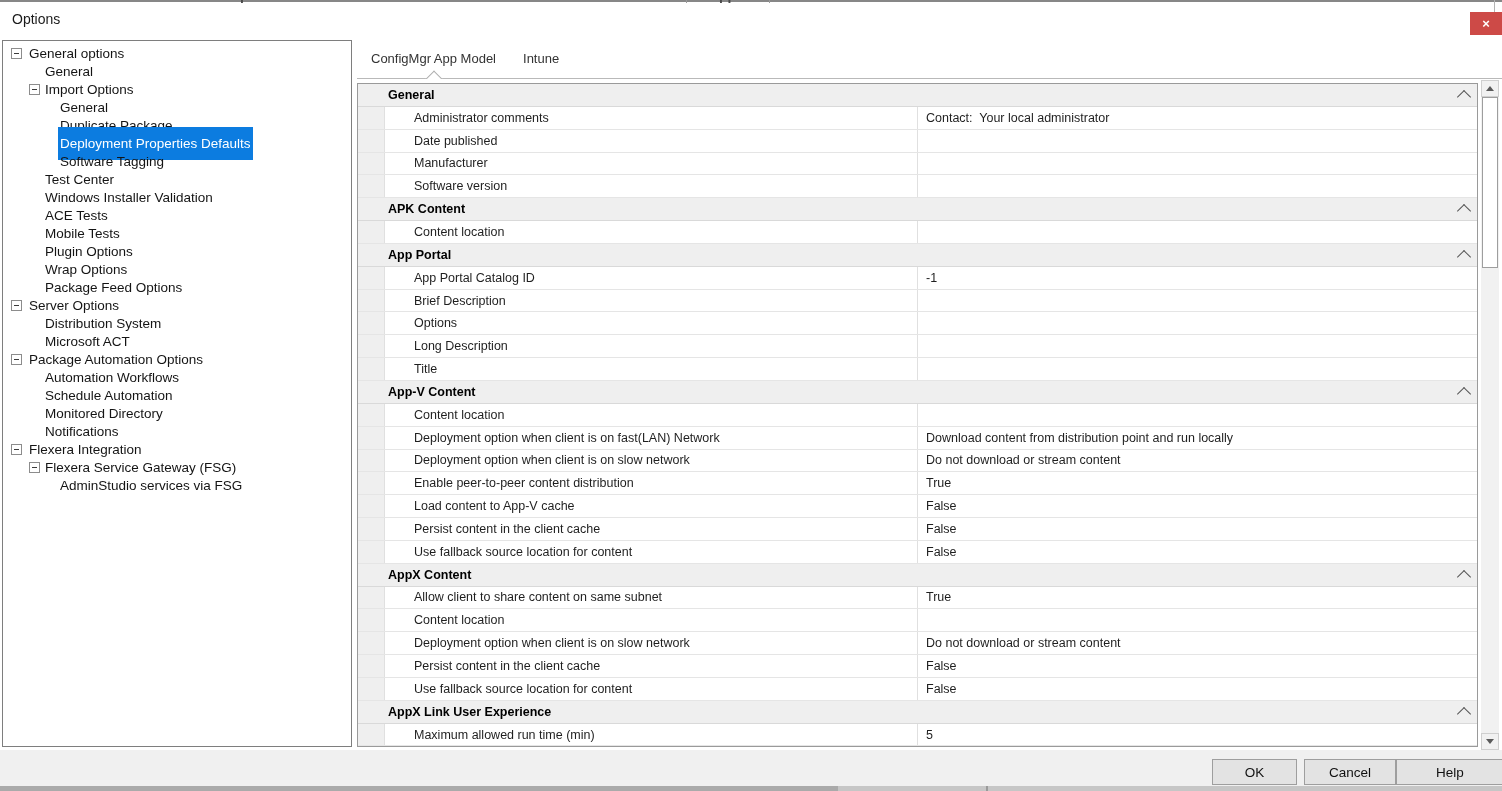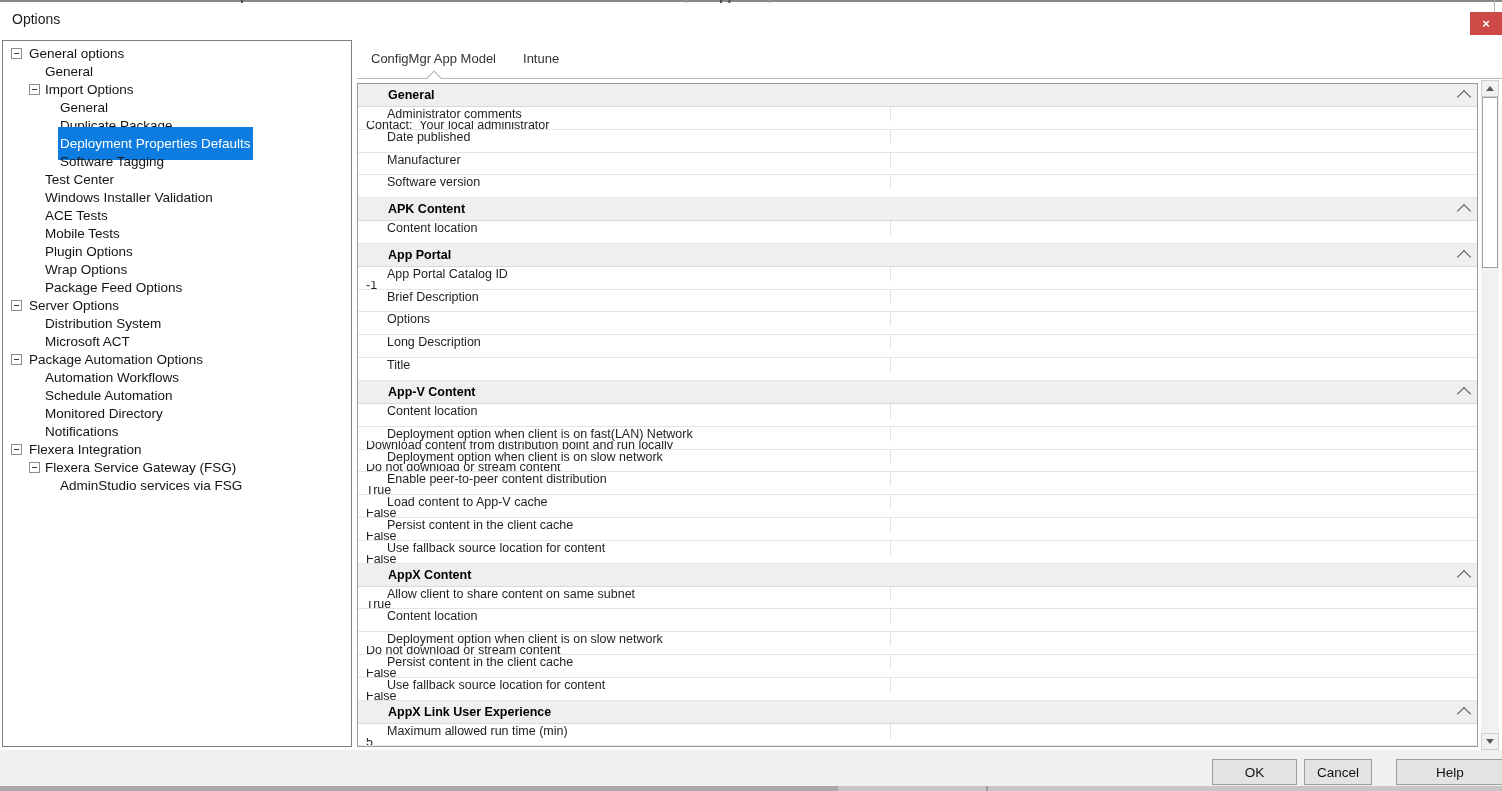--- a/index.html
+++ b/index.html
@@ -57,21 +57,21 @@
     height:22.85px; box-sizing:border-box; background:#efefef; border-bottom:1px solid #d9d9d9;
     display:flex; align-items:center; padding-left:30px; font-size:12.5px; font-weight:700; color:#000;
     position:relative;
   }
   .chev {
     position:absolute; right:8px; top:8px; width:9px; height:9px;
     border-left:1.5px solid #565656; border-top:1.5px solid #565656; transform:rotate(45deg);
   }
   .prop-row {
     height:22.85px; box-sizing:border-box; display:flex; border-bottom:1px solid #e5e5e5;
-    background:#fff; font-size:12.5px; color:#1f1f1f;flex-direction:column;
+    background:#fff; font-size:12.5px; color:#1f1f1f;
   }
   .gutter { flex:none; width:27px; background:#efefef; border-right:1px solid #e0e0e0; box-sizing:border-box; }
   .pname {
     flex:none; width:533px; box-sizing:border-box; padding-left:29px; display:flex; align-items:center;
     border-right:1px solid #e0e0e0; white-space:nowrap; overflow:hidden;
   }
   .pvalue { flex:1; padding-left:8px; display:flex; align-items:center; white-space:pre; overflow:hidden; }
 
   
   .sb { position:absolute; left:1481px; top:80px; width:18px; height:670px; background:#f1f1f1; }
@@ -88,21 +88,21 @@
   }
 
   
   .footer-bg { position:absolute; left:0; top:750px; width:1502px; height:36px; background:#f0f0f0; }
   .btn {
     position:absolute; top:759px; height:26px; box-sizing:border-box;
     background:#e3e3e3; border:1px solid #9e9e9e; display:flex; align-items:center; justify-content:center;
     font-size:13.5px; color:#111; cursor:default;
   }
   .btn-ok { left:1212px; width:85px; }
-  .btn-cancel { left:1304px; width:68px; }
+  .btn-cancel { left:1304px; width:92px; }
   .btn-help { left:1396px; width:108px; }
 
   .bottom-strip { position:absolute; left:0; top:786px; width:1502px; height:5px; background:#c6c6c6; }
   .bottom-strip .seg-dark { position:absolute; left:0; top:0; width:838px; height:5px; background:#aaaaaa; }
   .bottom-strip .seg-div { position:absolute; left:986px; top:0; width:2px; height:5px; background:#9a9a9a; }
 </style>
 </head>
 <body>
 
 <div class="root">

